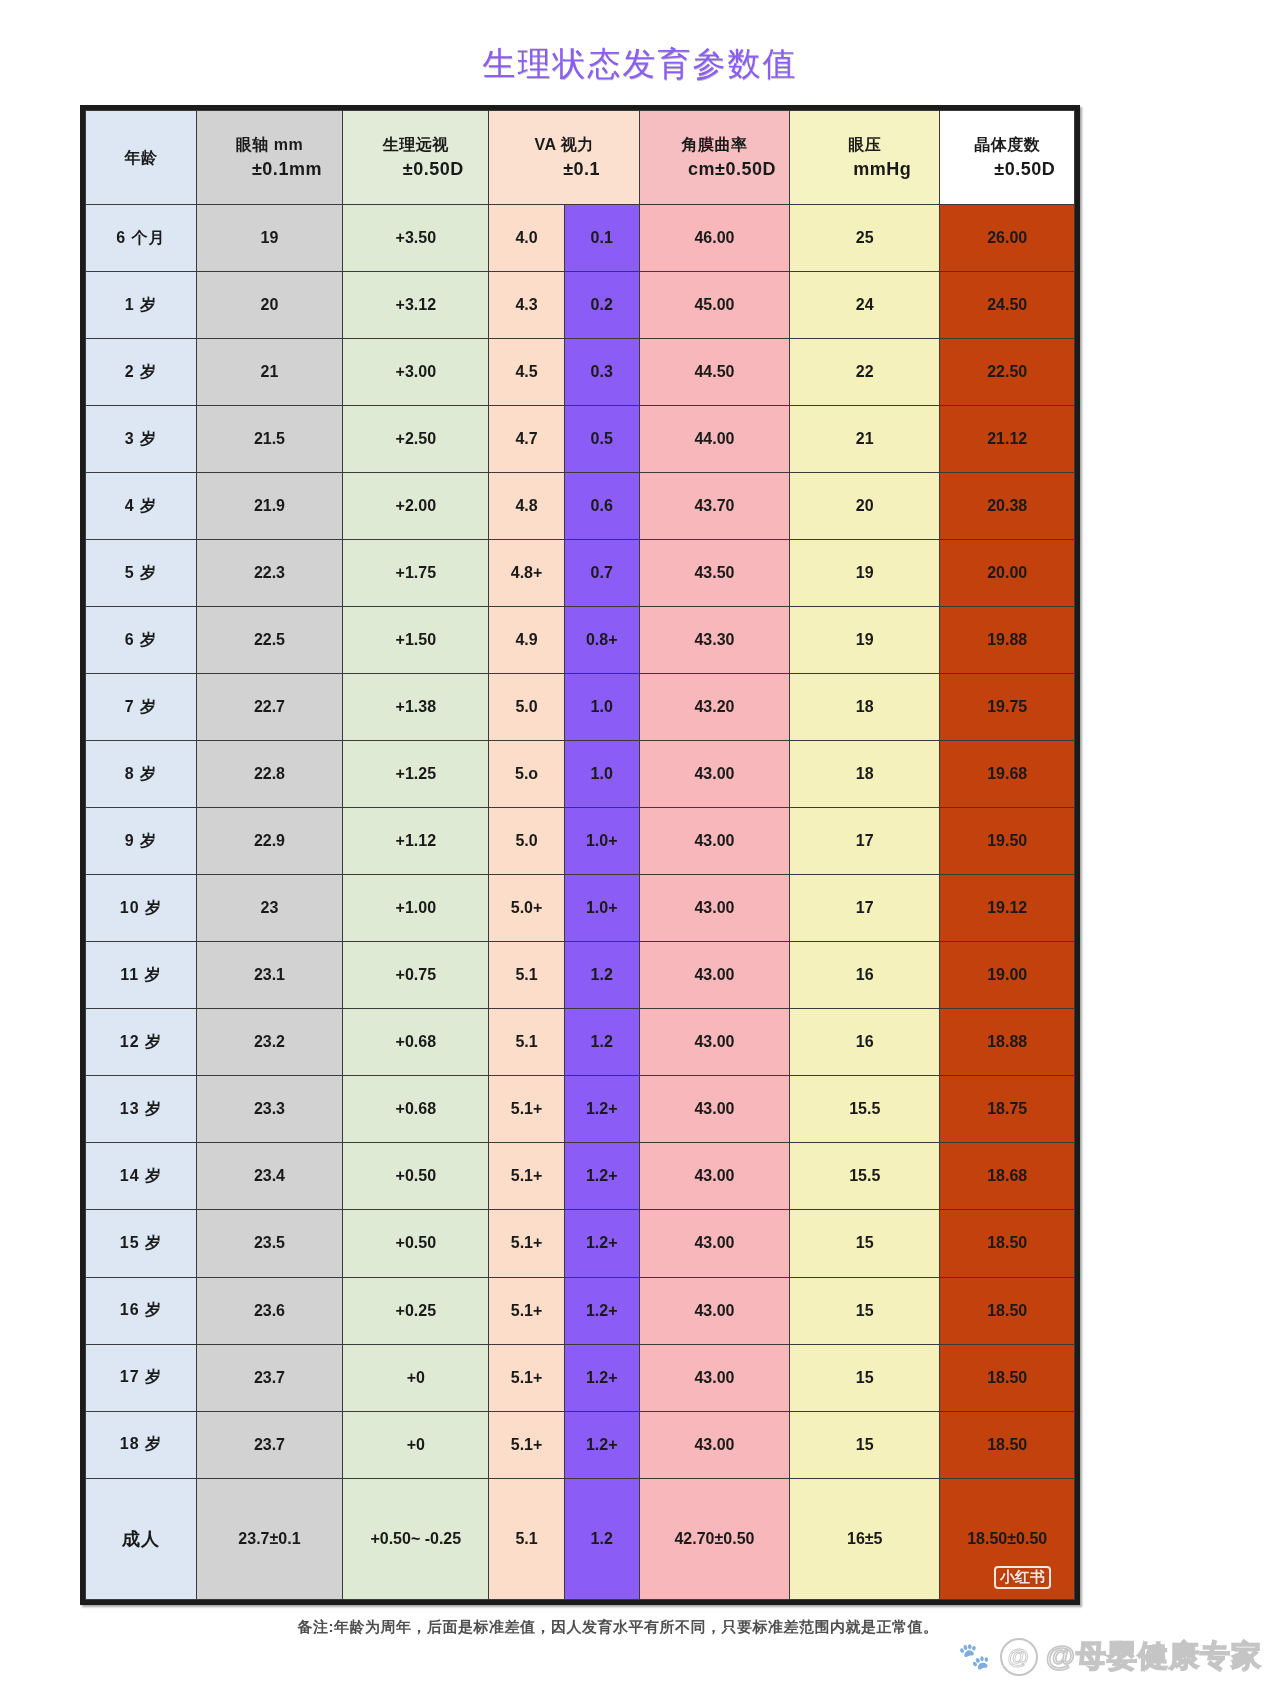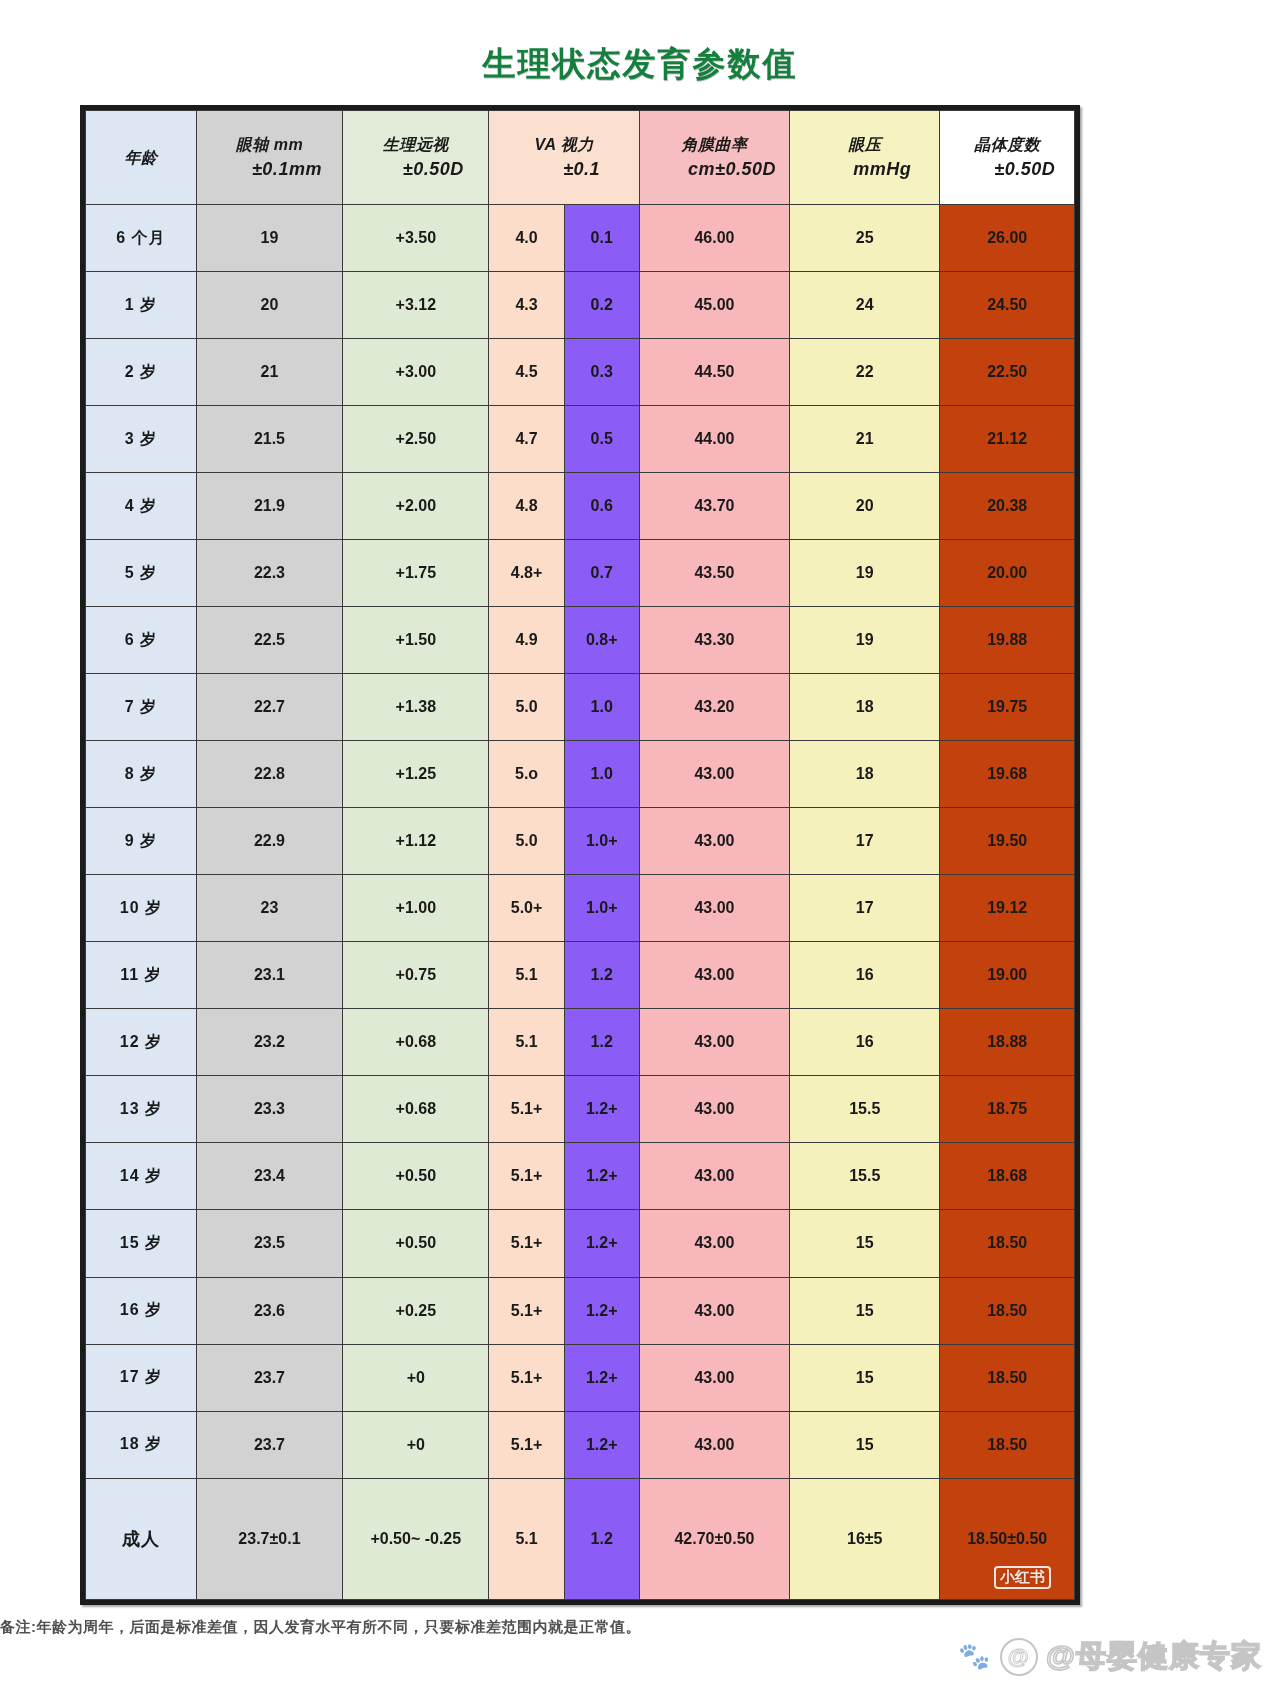--- a/index.html
+++ b/index.html
@@ -17,22 +17,22 @@
 
   
   .title-wrap {
     width: 1280px;
     text-align: center;
     padding-top: 46px;
   }
   .doc-title {
     display: inline-block;
     font-size: 33px;
-    font-weight: bold;
-    color: #15803d;
+    font-weight: normal;
+    color: #8b5cf6;
     letter-spacing: 2px;
     line-height: 1.1;
     text-shadow: 0.5px 0.5px 0 rgba(0,0,0,0.25);
   }
 
   
   .table-frame {
     position: absolute;
     left: 80px;
     top: 105px;
@@ -64,21 +64,21 @@
   col.c-age   { width: 11.2%; }
   col.c-axial { width: 14.8%; }
   col.c-hyper { width: 14.8%; }
   col.c-va1   { width: 7.6%;  }
   col.c-va2   { width: 7.6%;  }
   col.c-cornea{ width: 15.2%; }
   col.c-iop   { width: 15.2%; }
   col.c-lens  { width: 13.6%; }
 
   
-  thead tr { height: 94px; font-style: italic; }
+  thead tr { height: 94px; }
   thead th {
     font-size: 19px;
     font-weight: bold;
     line-height: 1.45;
     letter-spacing: 0.5px;
   }
   th .hdr-main { display: block; }
   th .hdr-sub  { display: block; font-size: 18px; margin-left: 35px; }
 
   th.h-age    { background: #dce7f3; }
@@ -104,21 +104,21 @@
 
   tbody tr.adult-row td.d-age { font-size: 18px; }
   tbody tr.adult-row td { font-size: 16px; }
 
   
   .footnote {
     position: absolute;
     left: 0;
     top: 1618px;
     width: 1236px;
-    text-align: left;
+    text-align: center;
     font-size: 15px;
     font-weight: bold;
     color: #3c3c3c;
     letter-spacing: 0.5px;
     opacity: 0.9;
   }
 
   
   .wm-xhs {
     position: absolute;

